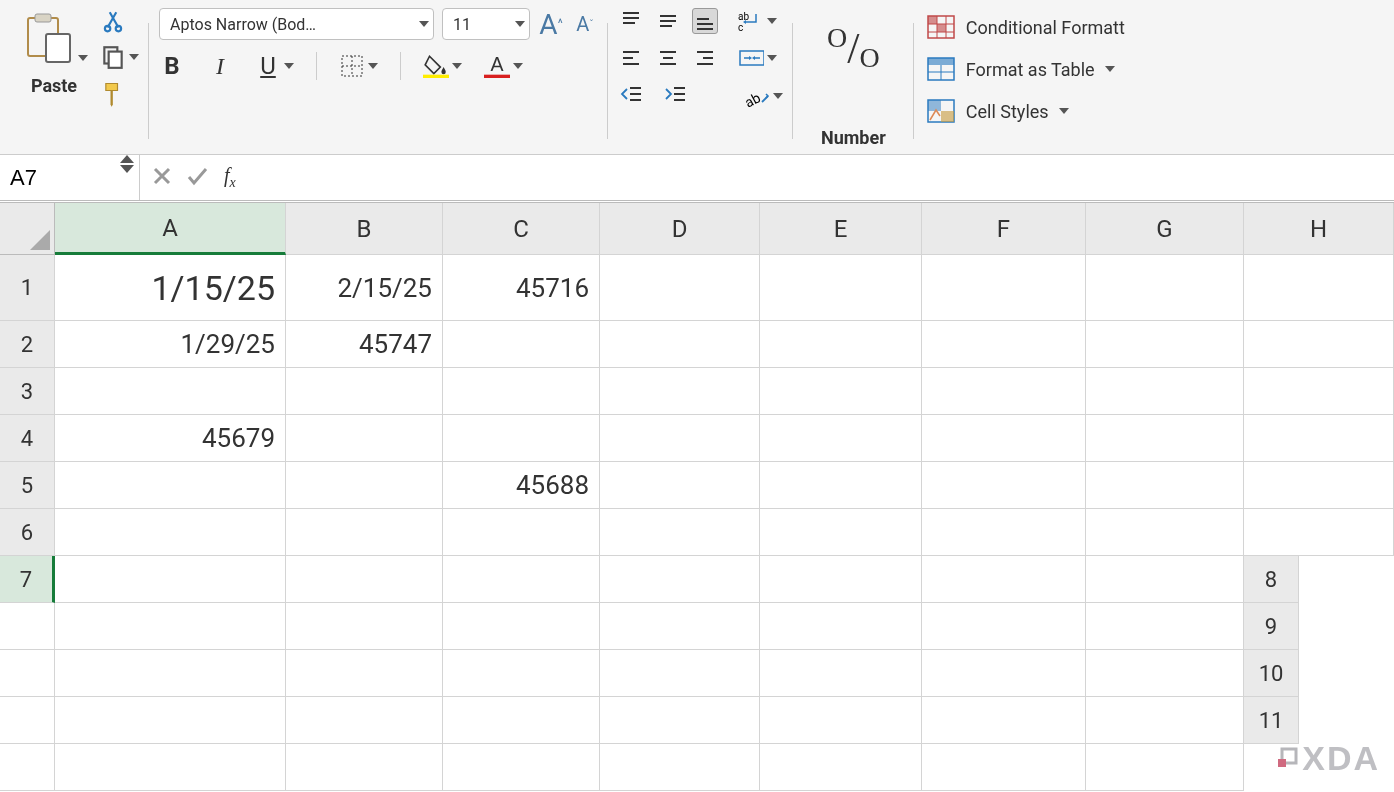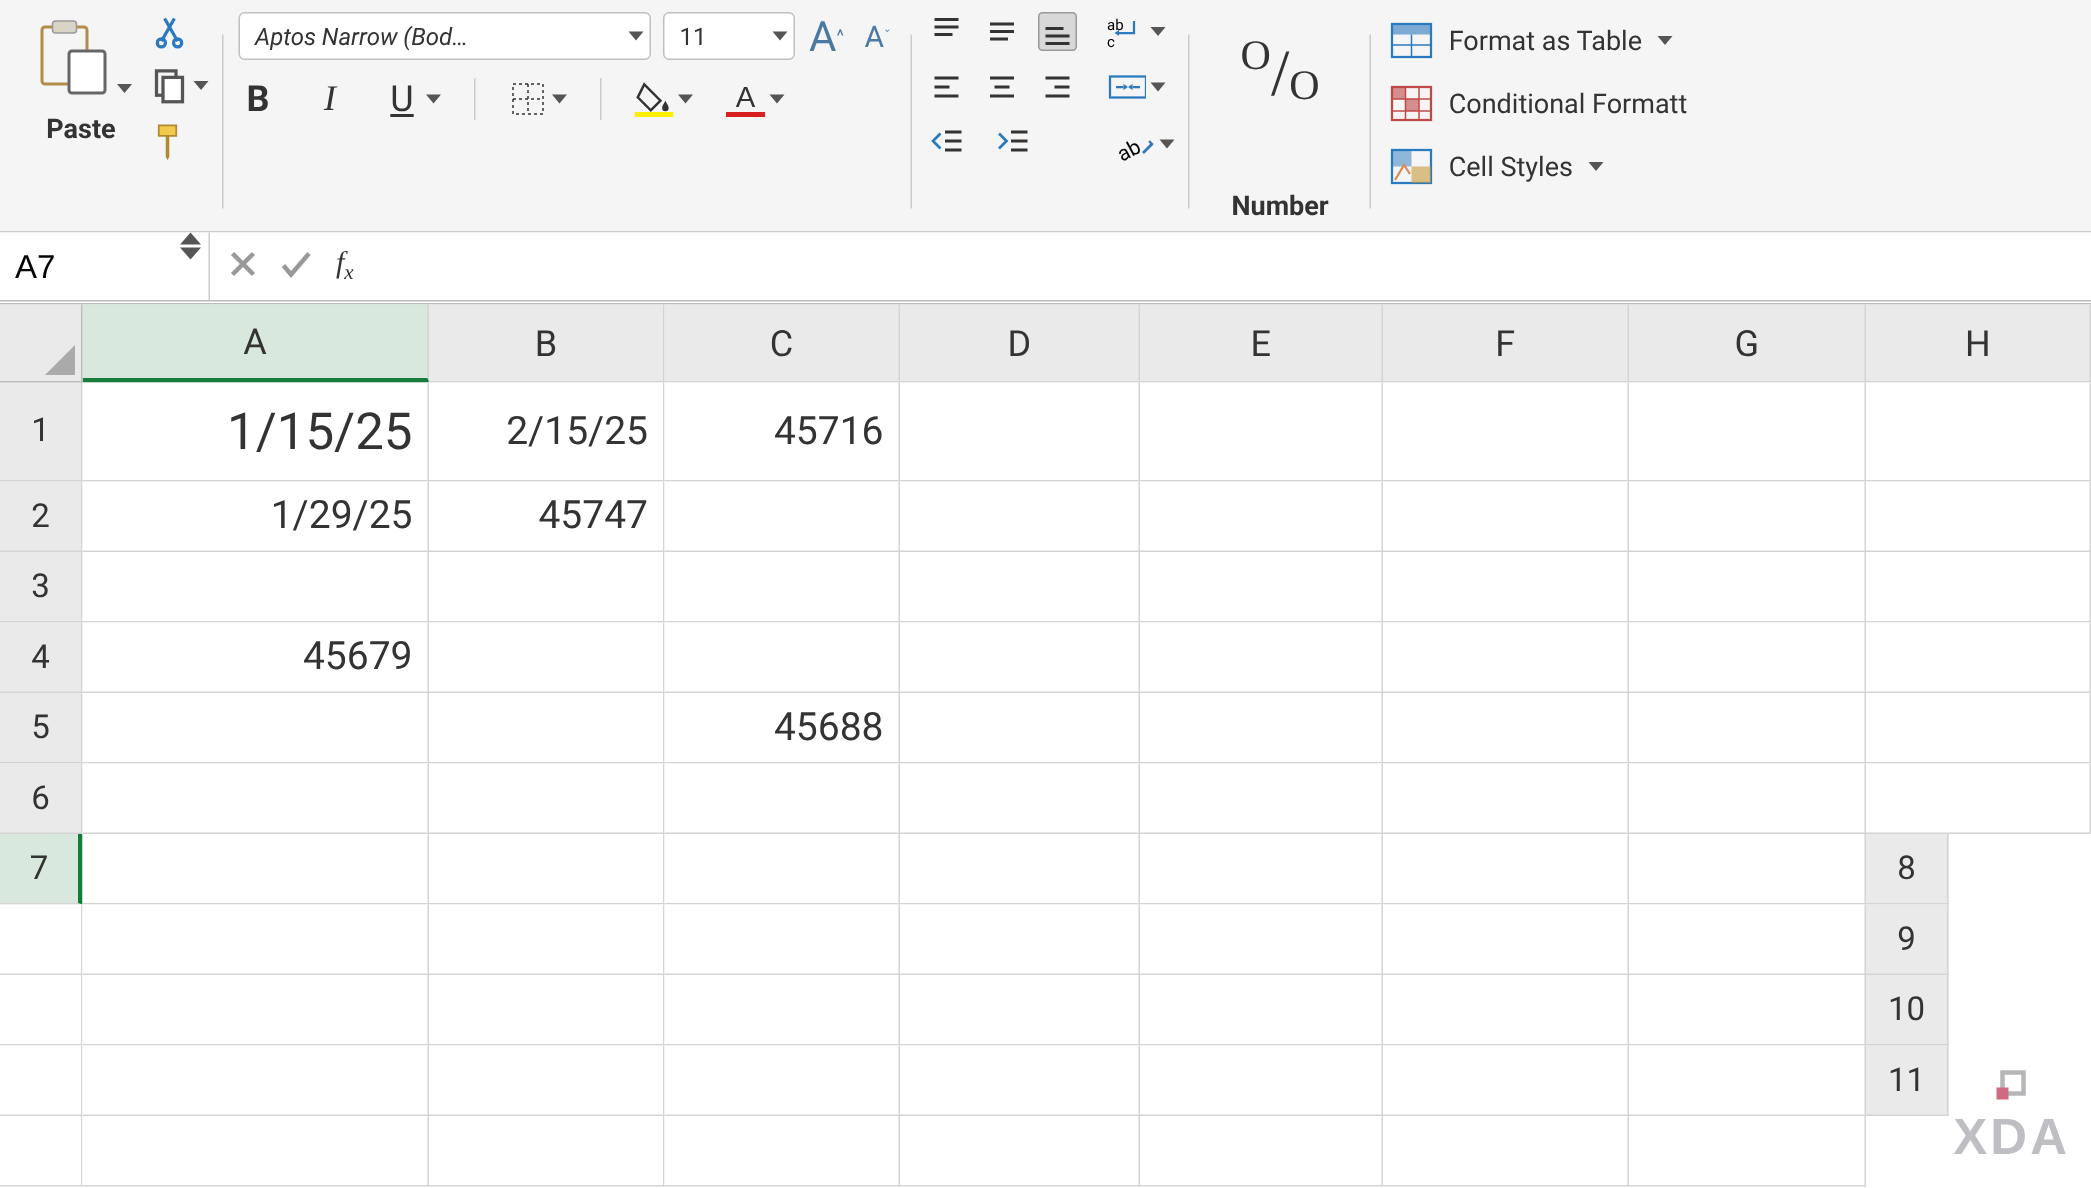--- a/index.html
+++ b/index.html
@@ -52,21 +52,21 @@
       background: #fff;
       border-radius: 4px;
       height: 32px;
       display: flex;
       align-items: center;
       padding: 0 4px 0 10px;
       font-size: 16px;
       cursor: pointer;
       gap: 6px;
     }
-    .font-select { width: 275px; justify-content: space-between; font-style: italic; }
+    .font-select { width: 275px; justify-content: space-between; }
     .size-select { width: 88px; justify-content: space-between; }
 
     .btn-icon { width: 26px; height: 26px; display:inline-flex; align-items:center; justify-content:center; cursor:pointer; }
     .btn-big-font { font-size: 22px; }
     .caret { display:inline-block; width:0; height:0; border-left:5px solid transparent; border-right:5px solid transparent; border-top:6px solid #555; }
 
     .align-grid { display:grid; grid-template-columns: repeat(3, auto); gap: 11px 11px; }
     .align-col2 { display:flex; flex-direction:column; gap:11px; align-items:flex-start; }
 
     .styles-group { gap:4px; }
@@ -115,21 +115,21 @@
       z-index:5;
       margin:-1px;
       height:49px;
     }
     .cell.selected::after {
       content:""; position:absolute; right:-4px; bottom:-4px; width:8px; height:8px;
       background:#1a7a3e;
     }
 
     .pressed { background:#d8d8d8; border:1px solid #999; border-radius:3px; }
-    .wmk { position:absolute; right:14px; bottom:14px; font-family: Arial, sans-serif; font-weight:700; color:rgba(180,180,185,0.85); font-size:34px; letter-spacing:2px; pointer-events:none; display:flex; align-items:center; gap:2px;flex-direction:column; }
+    .wmk { position:absolute; right:14px; bottom:14px; font-family: Arial, sans-serif; font-weight:700; color:rgba(180,180,185,0.85); font-size:34px; letter-spacing:2px; pointer-events:none; display:flex; align-items:center; gap:2px; }
   </style>
 </head>
 <body>
 
 <div class="ribbon">
 
   <div class="group clipboard-group">
     <div style="display:flex; align-items:flex-start; gap:4px;">
       <div class="paste-col">
         <div class="paste-icon-wrap">
@@ -327,39 +327,39 @@
   <div class="group" style="align-items:center; padding:0 28px;">
     <span style="font-size:44px;font-family:Georgia,serif;display:flex;align-items:center;height:80px;">
       <span style="font-size:28px;position:relative;top:-10px;">O</span>/<span style="font-size:28px;position:relative;top:10px;">O</span>
     </span>
     <div class="group-label" style="font-size:18px;">Number</div>
   </div>
 
   <div class="group styles-group" style="flex:1;">
     <div class="style-row">
       <svg width="30" height="26">
-          <rect x="2" y="2" width="26" height="22" fill="none" stroke="#2a7abf" stroke-width="1.5"></rect>
-          <rect x="2" y="2" width="26" height="7" fill="#2a7abf" opacity="0.6"></rect>
-          <line x1="2" y1="16" x2="28" y2="16" stroke="#2a7abf"></line>
-          <line x1="15" y1="9" x2="15" y2="24" stroke="#2a7abf"></line>
-        </svg>
-      <span>Format as Table</span>
-      <span class="caret"></span>
-    </div>
-    <div class="style-row">
-      <svg width="30" height="26">
           <rect x="2" y="2" width="26" height="22" fill="none" stroke="#c04848" stroke-width="1.5"></rect>
           <line x1="2" y1="10" x2="28" y2="10" stroke="#c04848"></line>
           <line x1="2" y1="18" x2="28" y2="18" stroke="#c04848"></line>
           <line x1="11" y1="2" x2="11" y2="24" stroke="#c04848"></line>
           <line x1="20" y1="2" x2="20" y2="24" stroke="#c04848"></line>
           <rect x="2" y="2" width="9" height="8" fill="#c04848" opacity="0.6"></rect>
           <rect x="11" y="10" width="9" height="8" fill="#c04848" opacity="0.6"></rect>
         </svg>
       <span>Conditional Formatt</span>
+    </div>
+    <div class="style-row">
+      <svg width="30" height="26">
+          <rect x="2" y="2" width="26" height="22" fill="none" stroke="#2a7abf" stroke-width="1.5"></rect>
+          <rect x="2" y="2" width="26" height="7" fill="#2a7abf" opacity="0.6"></rect>
+          <line x1="2" y1="16" x2="28" y2="16" stroke="#2a7abf"></line>
+          <line x1="15" y1="9" x2="15" y2="24" stroke="#2a7abf"></line>
+        </svg>
+      <span>Format as Table</span>
+      <span class="caret"></span>
     </div>
     <div class="style-row">
       <svg width="30" height="26">
           <rect x="2" y="2" width="26" height="22" fill="none" stroke="#2a7abf" stroke-width="1.5"></rect>
           <rect x="2" y="2" width="13" height="11" fill="#2a7abf" opacity="0.5"></rect>
           <rect x="15" y="13" width="13" height="11" fill="#c79a3a" opacity="0.6"></rect>
           <path d="M4 22l6-10 4 6" stroke="#d85" fill="none" stroke-width="1.5"></path>
         </svg>
       <span>Cell Styles</span>
       <span class="caret"></span>

